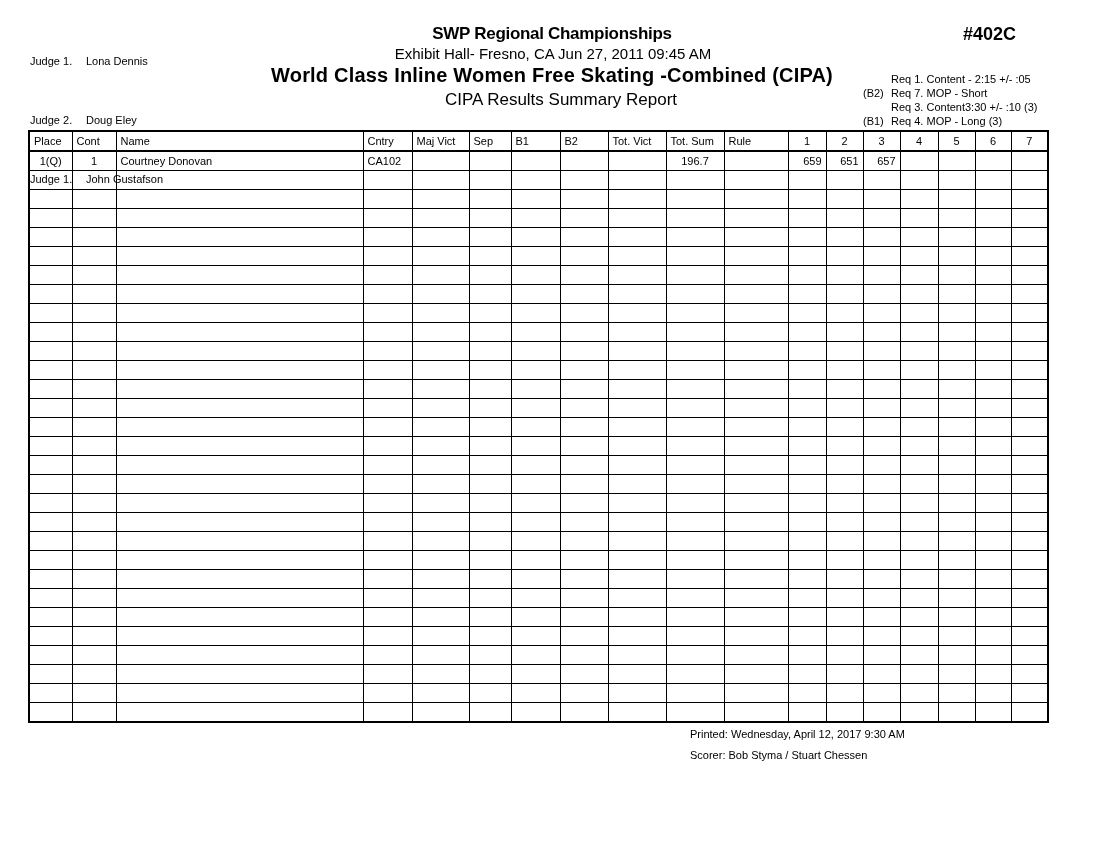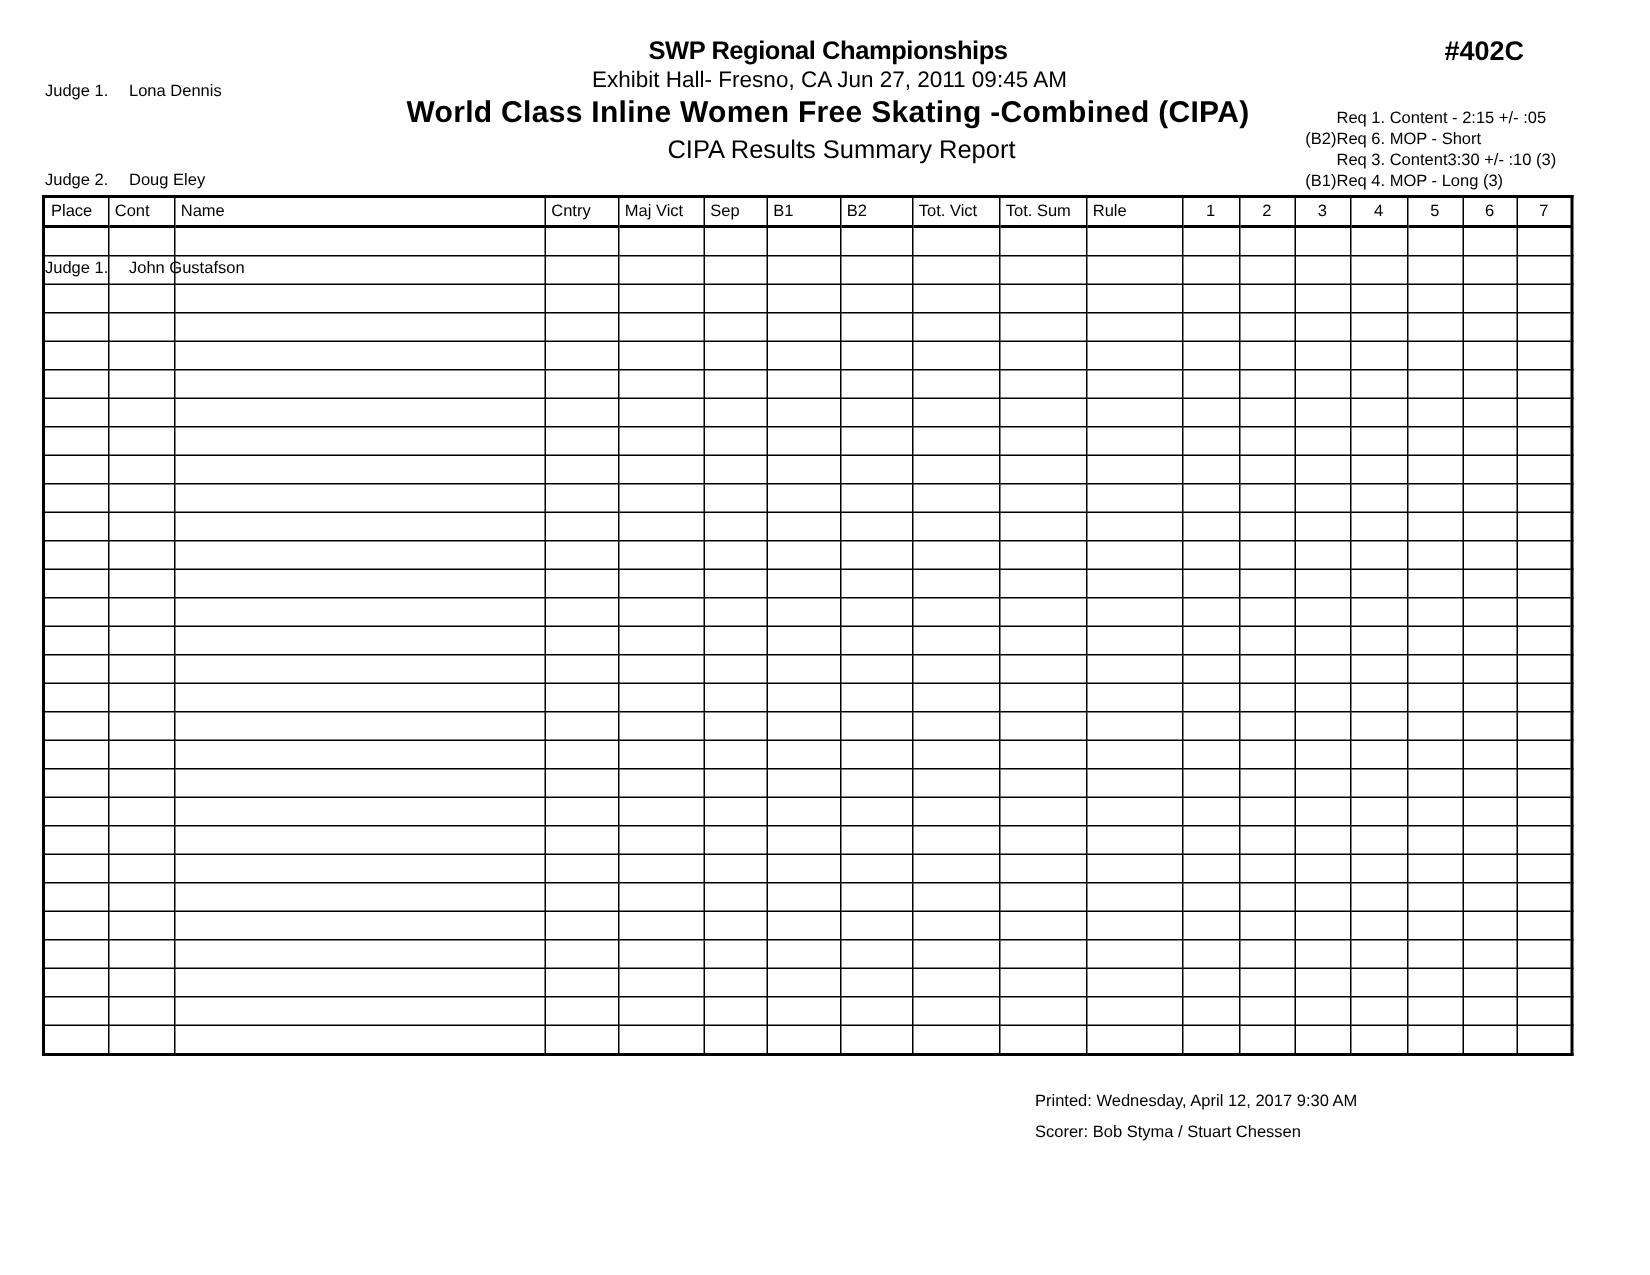--- a/index.html
+++ b/index.html
@@ -7,21 +7,21 @@
   .abs { position:absolute; }
   .judges { left:30px; top:9px; font-size:11px; line-height:14px; }
   .judges .row span.lbl { display:inline-block; width:56px;margin-top:45px; }
   .title { left:0; width:1100px; text-align:center; }
   .t1 { top:24px; font-size:17px; font-weight:bold; letter-spacing:-0.3px; left:0; width:1104px; }
   .t2 { top:45px; font-size:15px; left:0; width:1084px;margin-left:11px; }
   .t3 { top:64px; font-size:20px; font-weight:bold; left:0; width:1104px; letter-spacing:0.2px; }
   .t4 { top:90px; font-size:17px; left:16px; width:1090px; }
   .evnum { left:963px; top:24px; font-size:18px; font-weight:bold; }
   .reqs { left:863px; top:44px; font-size:11px; line-height:14px;margin-top:28px; }
-  .reqs .pre { display:inline-block; width:28px;text-align:right; }
+  .reqs .pre { display:inline-block; width:28px; }
   table.grid { position:absolute; left:28px; top:130px; border-collapse:collapse; font-size:11px; table-layout:fixed; }
   table.grid td, table.grid th { border:1px solid #000; height:18px; padding:0 4px; white-space:nowrap; overflow:hidden; font-weight:normal; }
   table.grid thead th { border-bottom:2px solid #000; text-align:left; }
   table.grid thead th.c { text-align:center; }
   table.grid td.c { text-align:center; }
   table.grid td.r { text-align:right; }
   table.grid { border:2px solid #000;padding-left:32px; }
   .footer { left:690px; font-size:11px; }
   .f1 { top:728px; }
   .f2 { top:749px; }
@@ -37,21 +37,21 @@
 
 <div class="abs title t1">SWP Regional Championships</div>
 <div class="abs title t2">Exhibit Hall-  Fresno, CA  Jun 27, 2011  09:45 AM</div>
 <div class="abs title t3">World Class Inline Women Free Skating -Combined (CIPA)</div>
 <div class="abs title t4">CIPA Results Summary Report</div>
 
 <div class="abs evnum">#402C</div>
 
 <div class="abs reqs">
   <div><span class="pre"></span><span>Req  1.  Content -  2:15 +/- :05</span></div>
-  <div><span class="pre">(B2)</span><span>Req  6.  MOP - Short</span></div>
+  <div><span class="pre">(B2)</span><span>Req  7.  MOP - Short</span></div>
   <div><span class="pre"></span><span>Req  3.  Content3:30 +/- :10 (3)</span></div>
   <div><span class="pre">(B1)</span><span>Req  4.  MOP - Long (3)</span></div>
 </div>
 
 <table class="grid">
   <colgroup>
     <col style="width:43px">
       <col style="width:44px">
       <col style="width:247px">
       <col style="width:49px">
@@ -86,20 +86,40 @@
       <th class="c">1</th>
       <th class="c">2</th>
       <th class="c">3</th>
       <th class="c">4</th>
       <th class="c">5</th>
       <th class="c">6</th>
       <th class="c">7</th>
     </tr>
   </thead>
   <tbody id="tbody">
+    <tr>
+      <td class="c">1(Q)</td>
+      <td class="c">1</td>
+      <td>Courtney Donovan</td>
+      <td>CA102</td>
+      <td></td>
+      <td></td>
+      <td></td>
+      <td></td>
+      <td></td>
+      <td class="c">196.7</td>
+      <td></td>
+      <td class="r">659</td>
+      <td class="r">651</td>
+      <td class="r">657</td>
+      <td></td>
+      <td></td>
+      <td></td>
+      <td></td>
+    </tr>
   <tr>
         <td></td>
         <td></td>
         <td></td>
         <td></td>
         <td></td>
         <td></td>
         <td></td>
         <td></td>
         <td></td>

